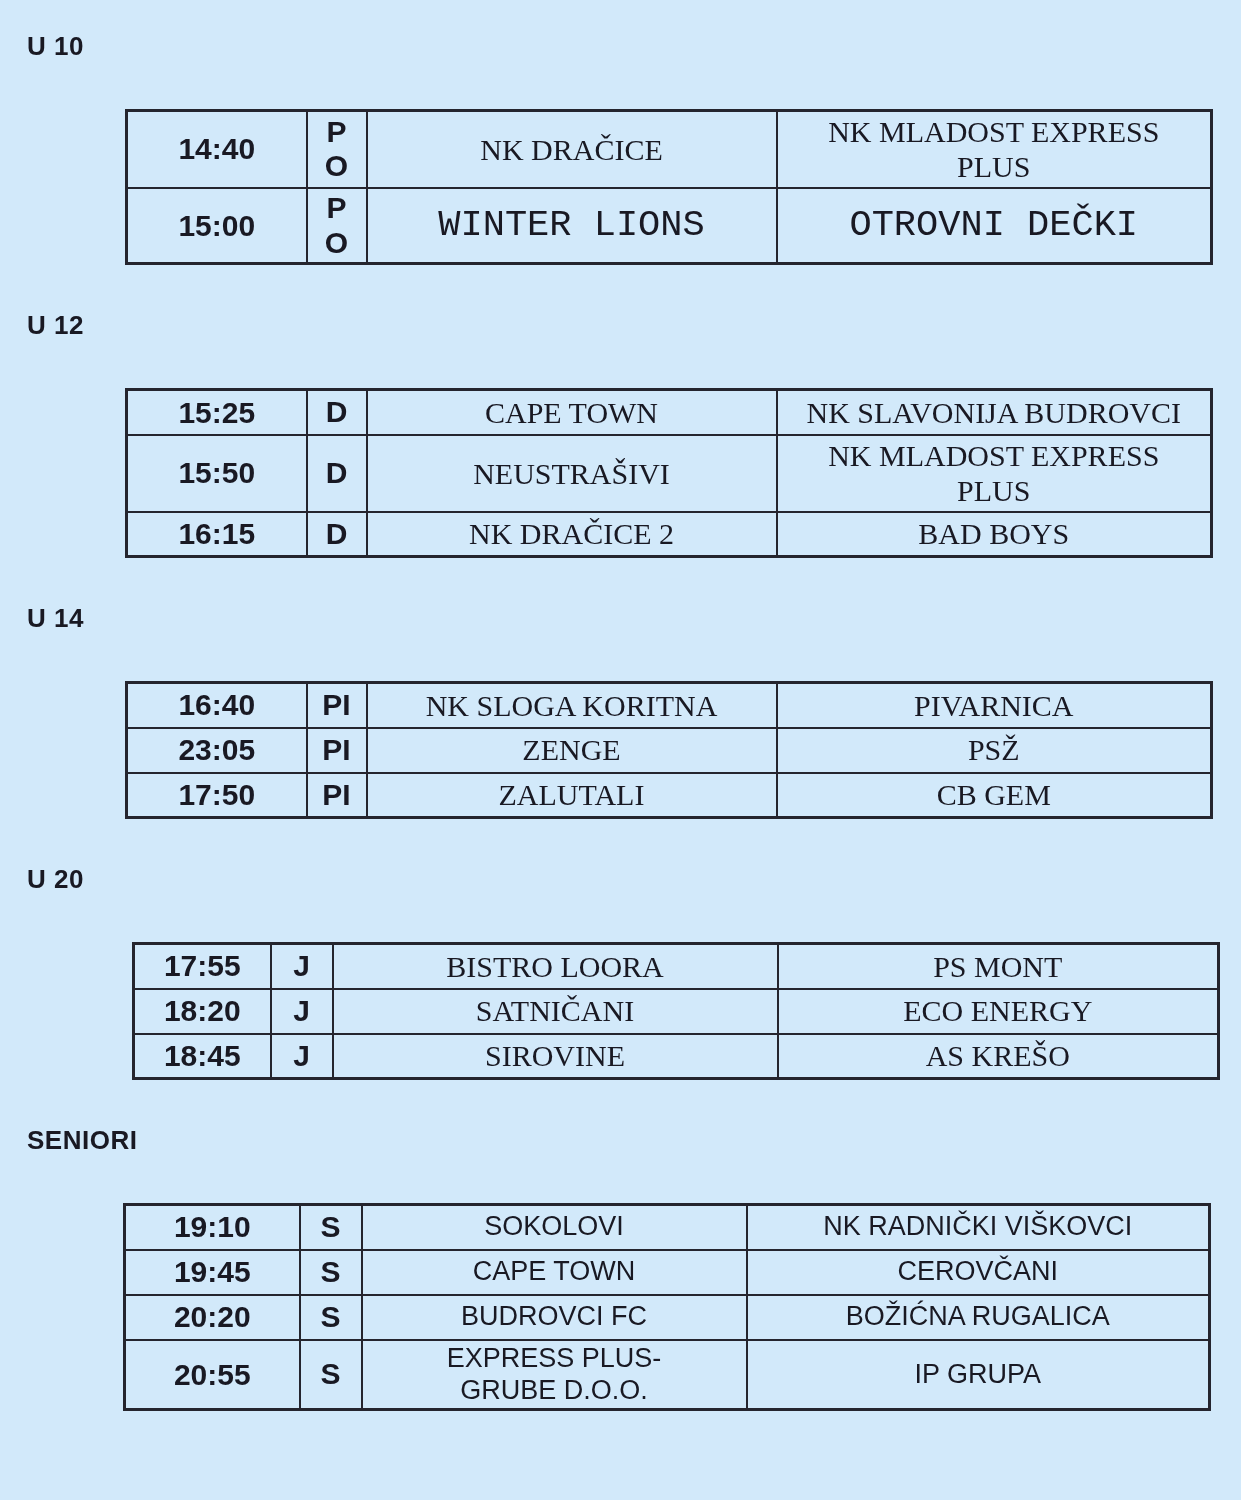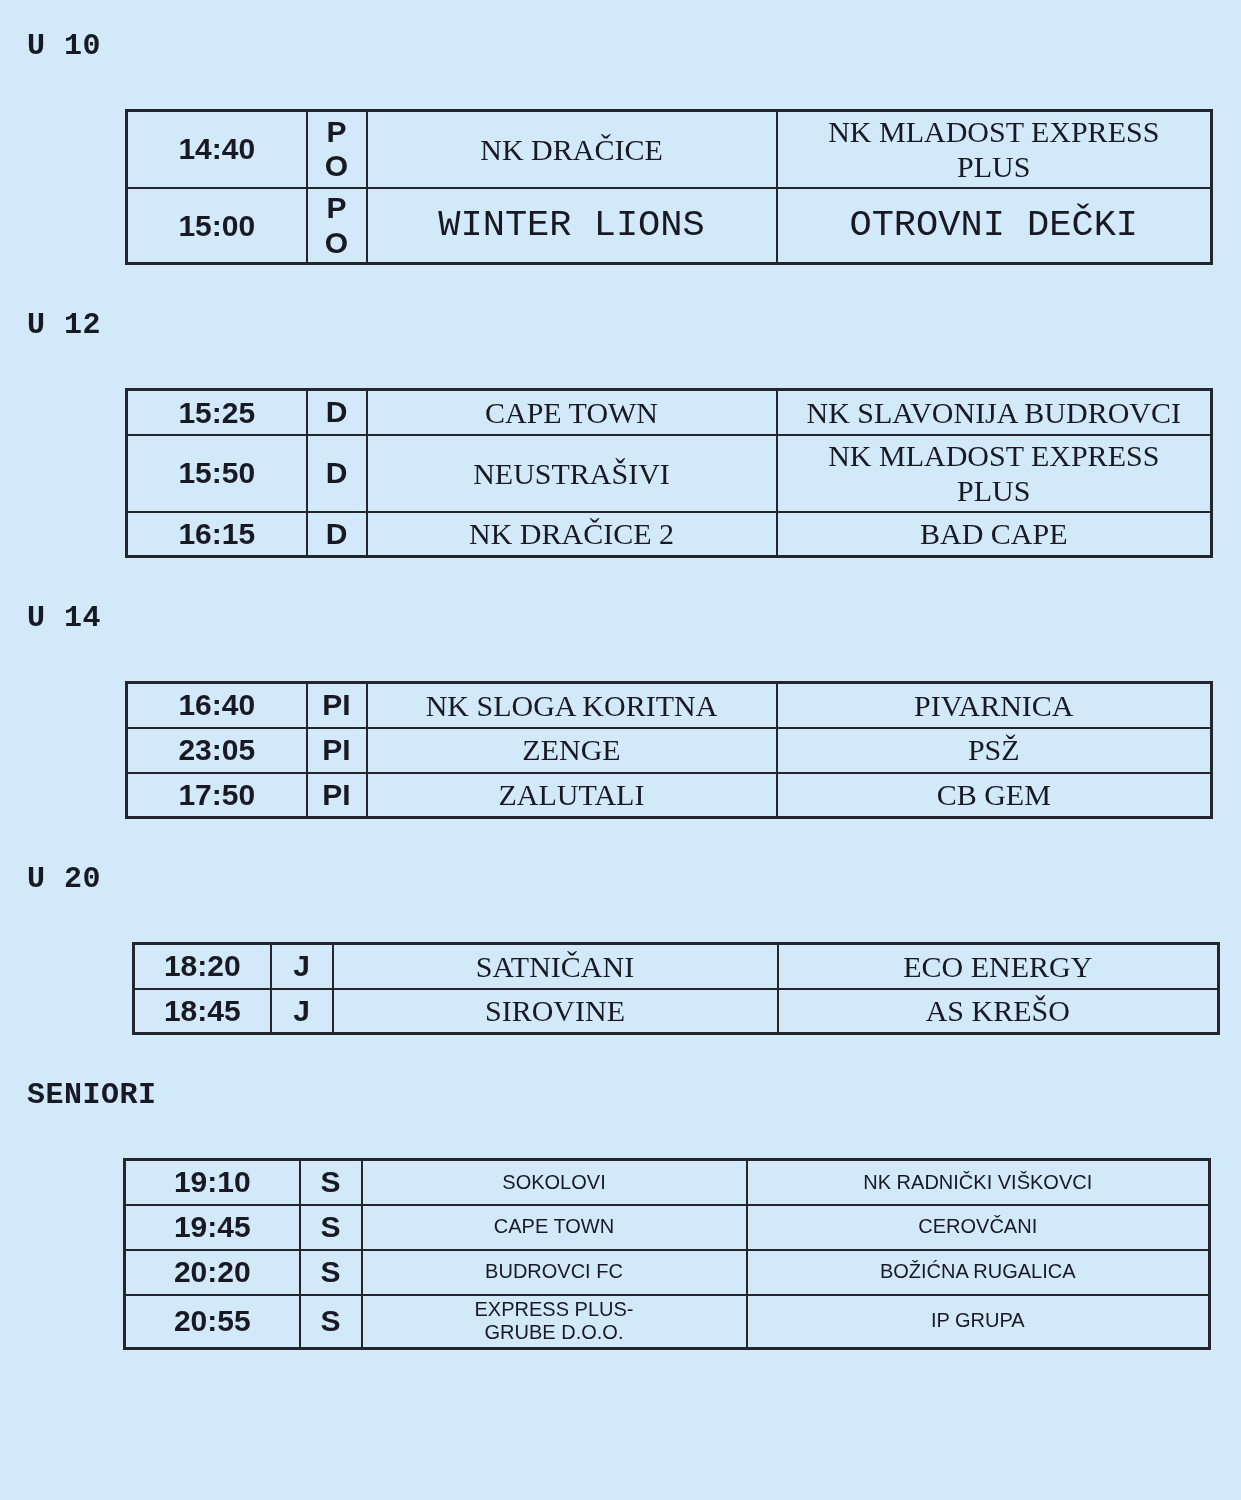--- a/index.html
+++ b/index.html
@@ -12,23 +12,23 @@
   body{
     width:1241px;height:1500px;
     background:var(--bg);
     padding:26px 0 0 27px;
     overflow:hidden;
     font-family:"Liberation Serif", serif;
     color:var(--ink);
   }
   .section{margin:0 0 40px 0;}
   .sec-title{
-    font-family:Liberation Mono, monospace;
+    font-family:Liberation Sans, sans-serif;
     font-weight:bold;
-    font-size:30px;
+    font-size:26px;
     line-height:41px;
     margin:0 0 42px 0;
     letter-spacing:0.5px;
   }
   table.sched{
     border-collapse:collapse;
     table-layout:fixed;
     margin-left:98px;
     border:3px solid var(--line);
     background:var(--bg);
@@ -62,21 +62,21 @@
   .team-serif{
     font-family:"Liberation Serif", serif;
     font-size:30px;
   }
   .team-serif-lg{
     font-family:Liberation Mono, monospace;
     font-size:37px;
   }
   .team-sans{
     font-family:"Liberation Sans", sans-serif;
-    font-size:20px;
+    font-size:27px;
   }
 </style>
 </head>
 <body>
 
 <div class="section">
   <h2 class="sec-title">U 10</h2>
   <table class="sched">
     <colgroup>
         <col style="width:180px">
@@ -124,21 +124,21 @@
       <td class="t-time">15:50</td>
       <td class="t-code">D</td>
       <td class="team team-serif">NEUSTRAŠIVI</td>
       <td class="team team-serif">NK MLADOST EXPRESS
 PLUS</td>
     </tr>
     <tr>
       <td class="t-time">16:15</td>
       <td class="t-code">D</td>
       <td class="team team-serif">NK DRAČICE 2</td>
-      <td class="team team-serif">BAD CAPE</td>
+      <td class="team team-serif">BAD BOYS</td>
     </tr>
   </tbody>
     </table>
 </div>
 
 <div class="section">
   <h2 class="sec-title">U 14</h2>
   <table class="sched">
     <colgroup>
         <col style="width:180px">
@@ -172,20 +172,26 @@
 <div class="section">
   <h2 class="sec-title">U 20</h2>
   <table class="sched u17">
     <colgroup>
         <col style="width:137px">
         <col style="width:62px">
         <col style="width:445px">
         <col style="width:441px">
       </colgroup>
     <tbody>
+        <tr>
+      <td class="t-time">17:55</td>
+      <td class="t-code">J</td>
+      <td class="team team-serif">BISTRO LOORA</td>
+      <td class="team team-serif">PS MONT</td>
+    </tr>
     <tr>
       <td class="t-time">18:20</td>
       <td class="t-code">J</td>
       <td class="team team-serif">SATNIČANI</td>
       <td class="team team-serif">ECO ENERGY</td>
     </tr>
     <tr>
       <td class="t-time">18:45</td>
       <td class="t-code">J</td>
       <td class="team team-serif">SIROVINE</td>

